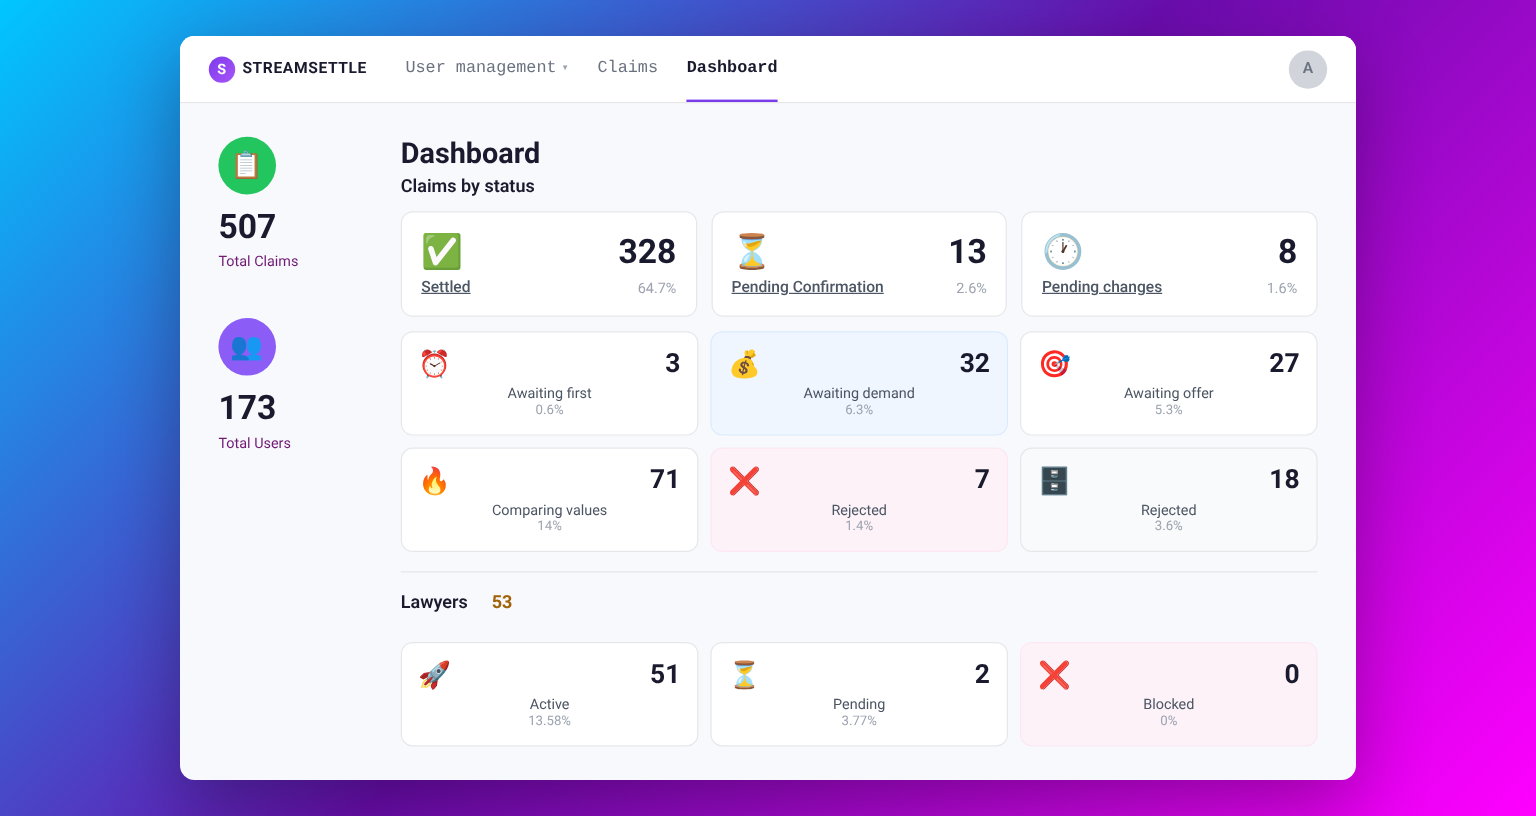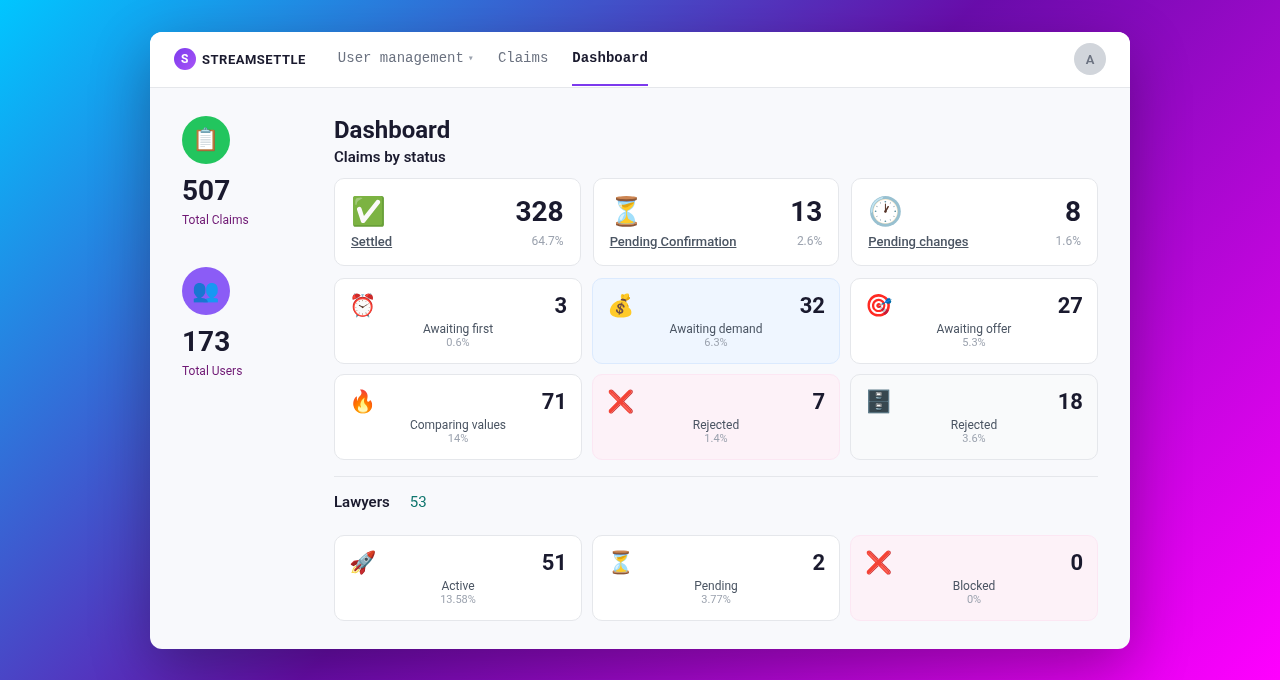--- a/index.html
+++ b/index.html
@@ -248,22 +248,22 @@
       margin-top: 16px;
     }
     .lawyers-header {
       display: flex;
       align-items: baseline;
       gap: 20px;
       margin-bottom: 12px;
     }
     .lawyers-count {
       font-size: 15px;
-      color: #0f766e;
-      font-weight: 400;
+      color: #a16207;
+      font-weight: 700;
     }
     .lawyers-cards {
       display: grid;
       grid-template-columns: 1fr 1fr 1fr;
       gap: 10px;
     }
     .divider {
       border: none;
       border-top: 1px solid #e5e7eb;
       margin: 16px 0;

